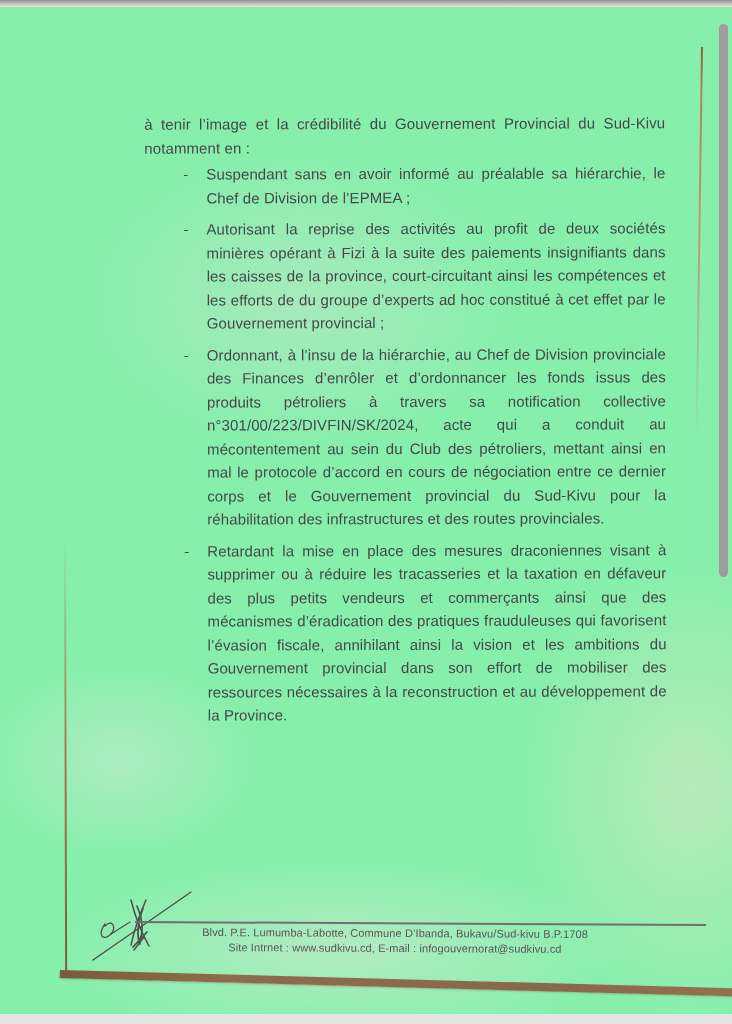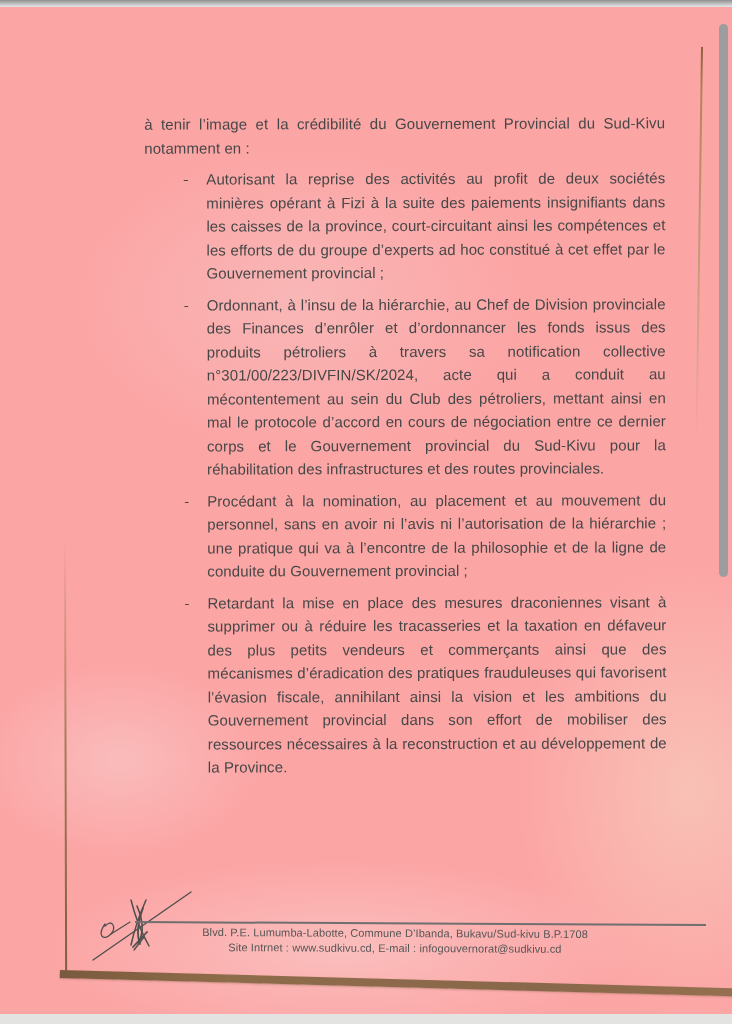--- a/index.html
+++ b/index.html
@@ -1,18 +1,18 @@
 <!DOCTYPE html>
 <html lang="fr"><head>
 <meta charset="utf-8">
 <style>
   html,body{margin:0;padding:0;background:#ffffff;}
   .viewport{
     position:relative;width:732px;height:1024px;overflow:hidden;
-    background:#fca5a5;
+    background:#86efac;
     font-family:"Liberation Sans","DejaVu Sans",sans-serif;
   }
   
   .paper-tint{
     position:absolute;inset:0;pointer-events:none;
     background:
       radial-gradient(ellipse 320px 220px at 300px 300px, rgba(242,224,224,0.30), transparent 70%),
       radial-gradient(ellipse 240px 320px at 690px 790px, rgba(244,227,203,0.45), transparent 72%),
       radial-gradient(ellipse 420px 130px at 340px 950px, rgba(247,229,225,0.40), transparent 70%),
       radial-gradient(ellipse 200px 140px at 120px 760px, rgba(244,231,228,0.35), transparent 70%);
@@ -82,35 +82,35 @@
 
 <div class="viewport">
 
   <div class="paper-tint"></div>
 
   <div class="content">
     <p class="intro">à tenir l’image et la crédibilité du Gouvernement Provincial du Sud-Kivu notamment en :</p>
     <ul class="items">
       <li>
         <span class="dash">-</span>
+        <span>Suspendant sans en avoir informé au préalable sa hiérarchie, le Chef de Division de l’EPMEA ;</span>
       </li>
       <li>
         <span class="dash">-</span>
       </li>
       <li>
         <span class="dash">-</span>
         <span>Autorisant la reprise des activités au profit de deux sociétés minières opérant à Fizi à la suite des paiements insignifiants dans les caisses de la province, court-circuitant ainsi les compétences et les efforts de du groupe d’experts ad hoc constitué à cet effet par le Gouvernement provincial ;</span>
       </li>
       <li>
         <span class="dash">-</span>
         <span>Ordonnant, à l’insu de la hiérarchie, au Chef de Division provinciale des Finances d’enrôler et d’ordonnancer les fonds issus des produits pétroliers à travers sa notification collective n°301/00/223/DIVFIN/SK/2024, acte qui a conduit au mécontentement au sein du Club des pétroliers, mettant ainsi en mal le protocole d’accord en cours de négociation entre ce dernier corps et le Gouvernement provincial du Sud-Kivu pour la réhabilitation des infrastructures et des routes provinciales.</span>
       </li>
       <li>
         <span class="dash">-</span>
-        <span>Procédant à la nomination, au placement et au mouvement du personnel, sans en avoir ni l’avis ni l’autorisation de la hiérarchie ; une pratique qui va à l’encontre de la philosophie et de la ligne de conduite du Gouvernement provincial ;</span>
       </li>
       <li>
         <span class="dash">-</span>
         <span>Retardant la mise en place des mesures draconiennes visant à supprimer ou à réduire les tracasseries et la taxation en défaveur des plus petits vendeurs et commerçants ainsi que des mécanismes d’éradication des pratiques frauduleuses qui favorisent l’évasion fiscale, annihilant ainsi la vision et les ambitions du Gouvernement provincial dans son effort de mobiliser des ressources nécessaires à la reconstruction et au développement de la Province.</span>
       </li>
     </ul>
   </div>
 
   <svg class="signature" viewBox="0 0 120 86">
     <g fill="none" stroke="#50504e" stroke-linecap="round">

